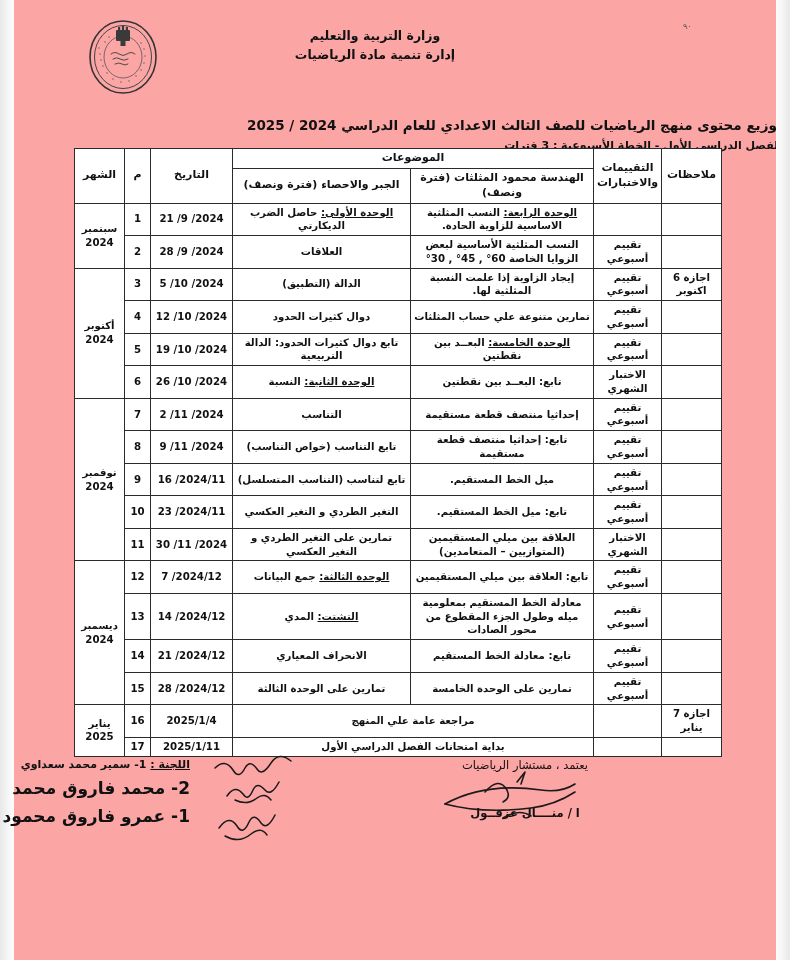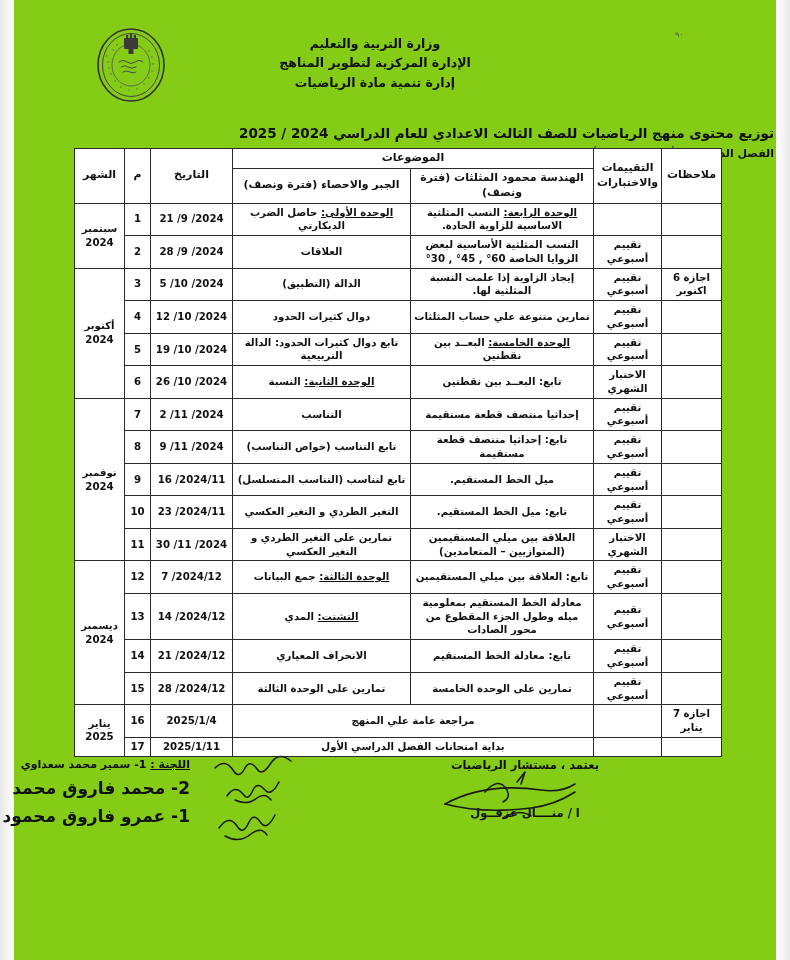--- a/index.html
+++ b/index.html
@@ -13,23 +13,23 @@
     height: 960px;
     font-family: "DejaVu Sans", "Liberation Sans", sans-serif;
     color: #111;
     position: relative;
     overflow: hidden;
   }
   .page {
     position: relative;
     width: 790px;
     height: 960px;
-    background: #84cc16;
+    background: #fca5a5;
     box-sizing: border-box;
-    padding: 16px;
+    padding: 8px;
   }
   .page::before {
     content: "";
     position: absolute;
     left: 0; top: 0; bottom: 0;
     width: 14px;
     background: linear-gradient(90deg, #e8e8e8 0%, #f6f6f6 60%, #fdfdfd 100%);
   }
   .page::after {
     content: "";
@@ -190,21 +190,21 @@
   .approval {
     position: absolute;
     right: 165px;
     top: 0;
     width: 200px;
     text-align: center;
     direction: rtl;
   }
   .approval .ap1 {
     font-size: 11.5px;
-    font-weight: bold;
+    font-weight: normal;
     line-height: 1.6;
   }
   .approval .ap2 {
     font-size: 11.5px;
     font-weight: bold;
     line-height: 1.6;
     margin-top: 30px;
   }
   .approval-scribble {
     position: absolute;
@@ -258,21 +258,20 @@
           <circle cx="61" cy="31" r="0.7"></circle>
             <circle cx="58" cy="25" r="0.7"></circle>
           <circle cx="22" cy="24" r="0.7"></circle>
             <circle cx="26" cy="19" r="0.7"></circle>
         </g>
       </svg>
     </div>
 
     <div class="ministry">
       <div>وزارة التربية والتعليم</div>
-      <div>الإدارة المركزية لتطوير المناهج</div>
       <div>إدارة تنمية مادة الرياضيات</div>
     </div>
 
     <div class="corner-mark">٩٠</div>
   </div>
 
   <div class="title-block">
     <div class="t1">توزيع محتوى منهج الرياضيات للصف الثالث الاعدادي للعام الدراسي 2024 / 2025</div>
     <div class="t2">الفصل الدراسي الأول - الخطة الأسبوعية : 3 فترات</div>
   </div>

